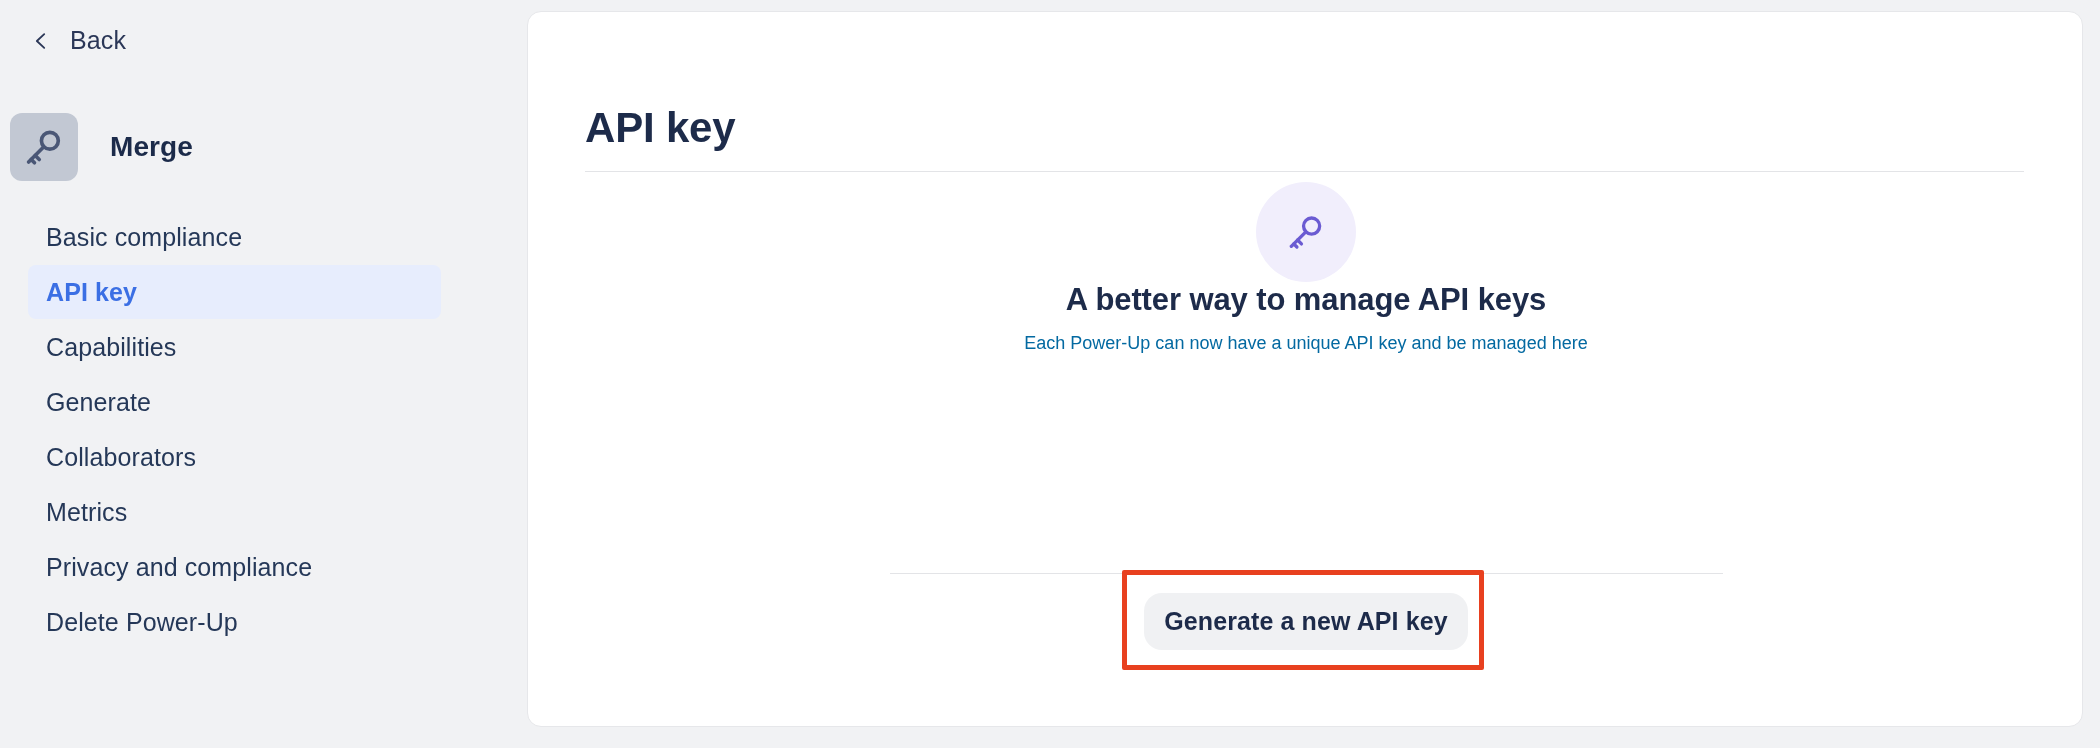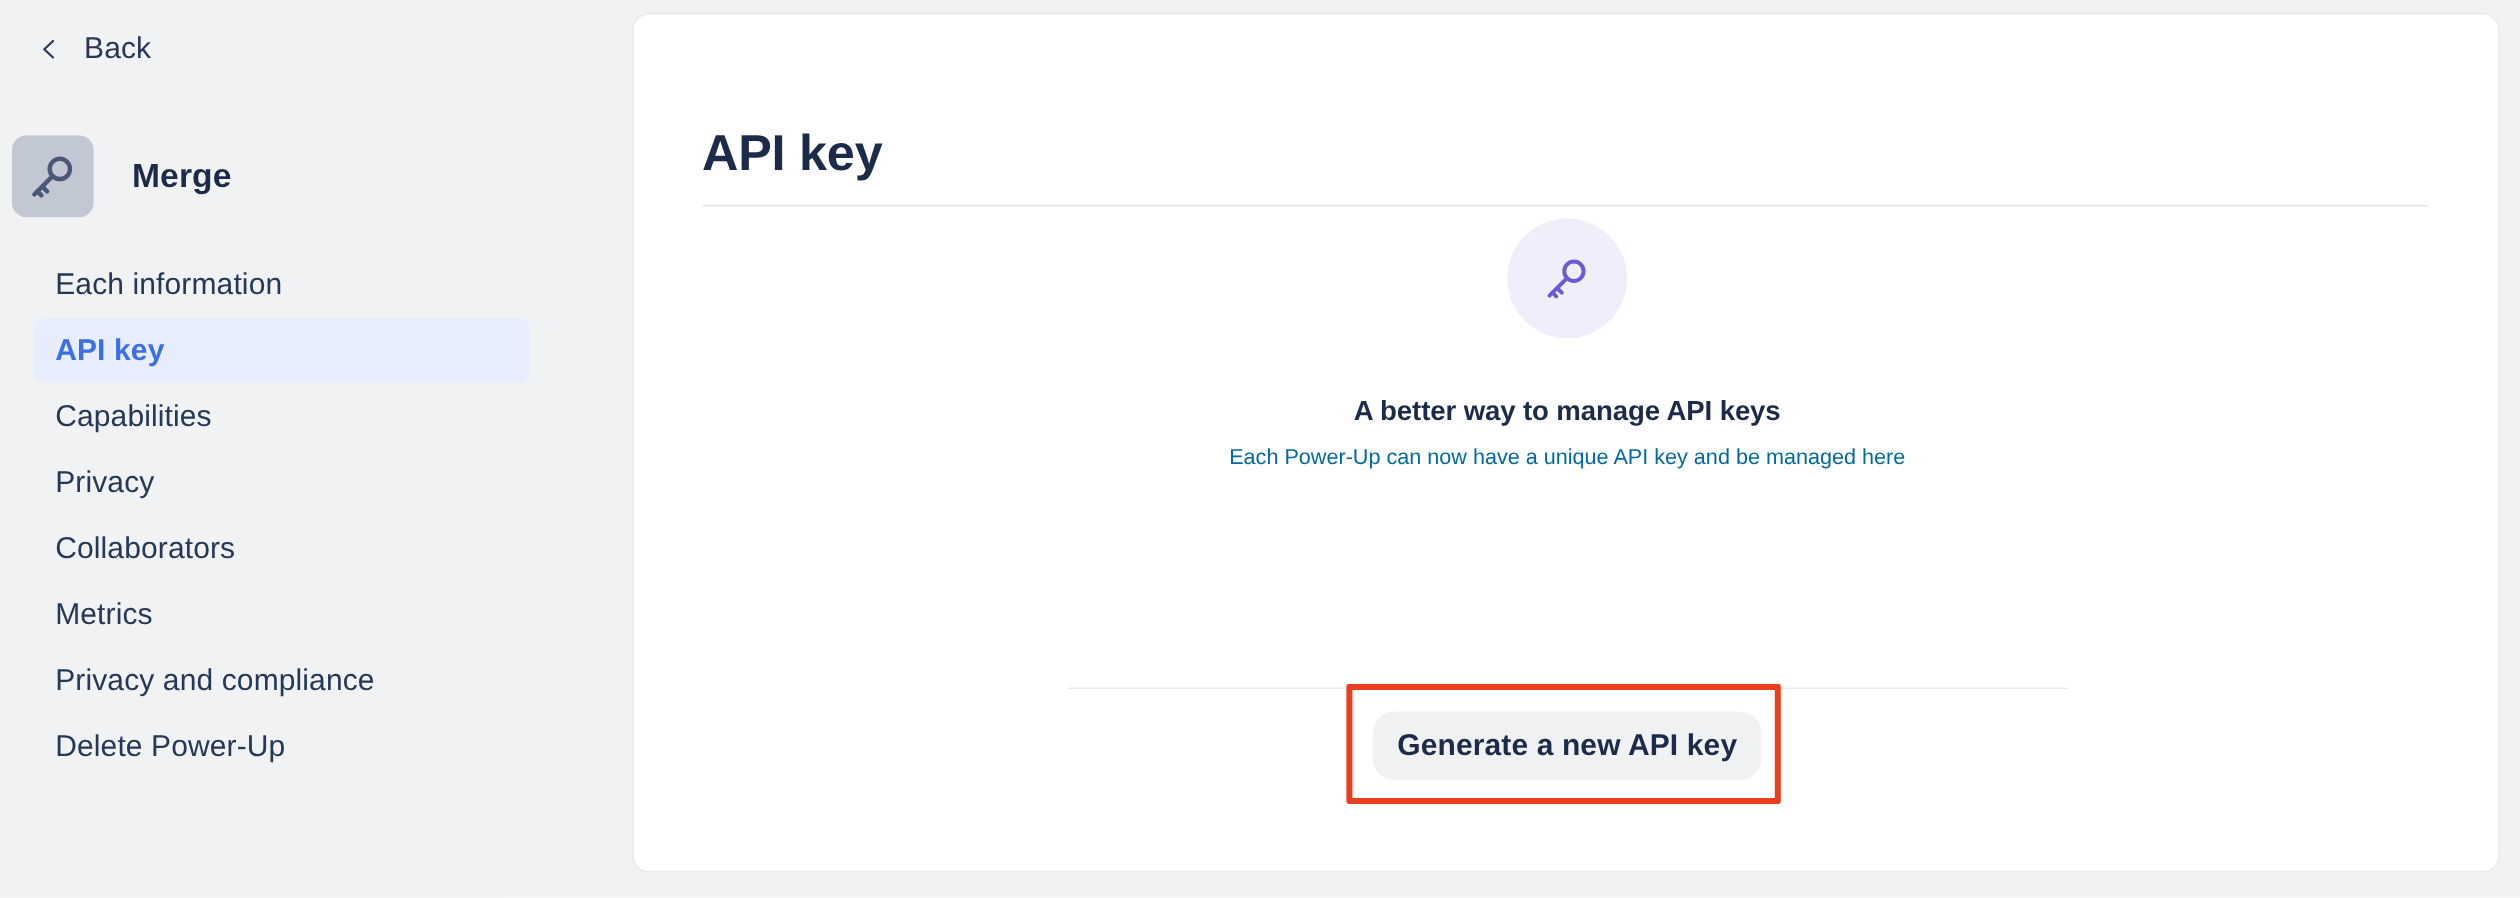--- a/index.html
+++ b/index.html
@@ -143,22 +143,21 @@
     width: 100px;
     height: 100px;
     margin: 0 auto;
     border-radius: 50%;
     background: #f1eefc;
     display: flex;
     align-items: center;
     justify-content: center;
   }
   .empty-heading {
-    margin-top: 47px;
-    font-size: 23px;
+    font-size: 31px;
     font-weight: bold;
     color: #1d2b4a;
     letter-spacing: -0.1px;
   }
   .empty-body {
     margin-top: 14px;
     font-size: 18px;
     line-height: 1.32;
     color: #0369a1;
   }
@@ -227,30 +226,30 @@
         <line x1="11.9" y1="11.9" x2="3.6" y2="20.2"></line>
         <line x1="7.2" y1="16.6" x2="9.4" y2="18.8"></line>
         <line x1="5.0" y1="18.8" x2="6.8" y2="20.6"></line>
       </svg>
     </div>
     <div class="brand-name">Merge</div>
   </div>
 
   <nav class="nav">
     <div class="nav-item">
-      <span>Each information</span>
+      <span>Basic compliance</span>
     </div>
     <div class="nav-item active">
       <span>API key</span>
     </div>
     <div class="nav-item">
       <span>Capabilities</span>
     </div>
     <div class="nav-item">
-      <span>Privacy</span>
+      <span>Generate</span>
     </div>
     <div class="nav-item">
       <span>Collaborators</span>
     </div>
     <div class="nav-item">
       <span>Metrics</span>
     </div>
     <div class="nav-item">
       <span>Privacy and compliance</span>
     </div>

